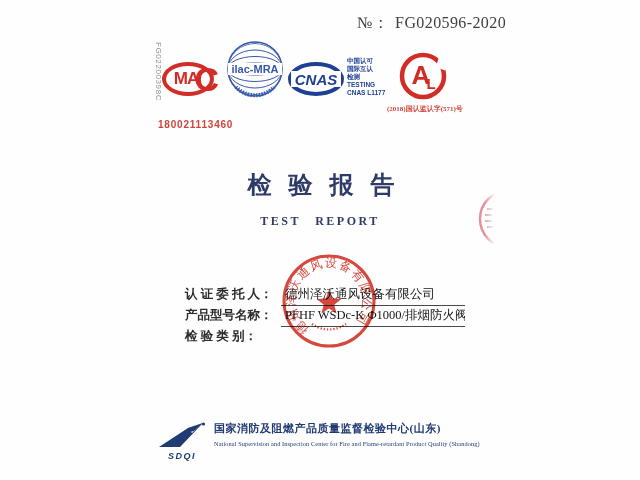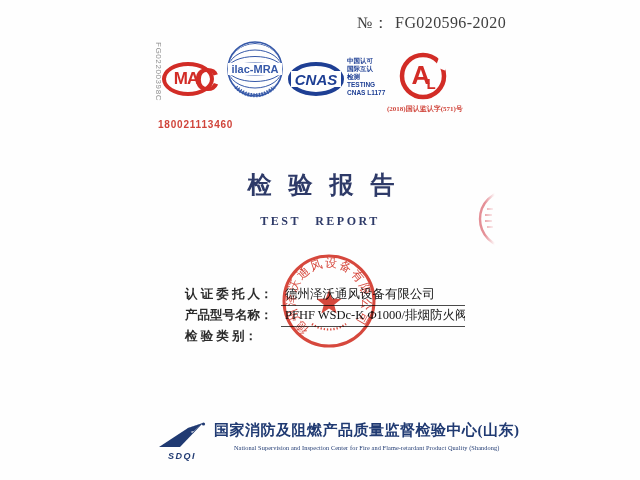--- a/index.html
+++ b/index.html
@@ -109,21 +109,21 @@
     position: absolute; left: 157px; top: 421px;
     display: flex; align-items: flex-start;
   }
   .sdqi { width: 50px; margin-right: 7px; text-align: center; }
   .sdqi-label {
     font-family: "Liberation Sans", sans-serif;
     font-style: italic; font-weight: 900; font-size: 9px;
     color: #203a72; letter-spacing: 1.5px; margin-top: -2px;
   }
   .org-zh {
-    font-size: 15px; font-weight: bold; color: #203a72;
+    font-size: 11px; font-weight: bold; color: #203a72;
     letter-spacing: 0.5px; white-space: nowrap;
   }
   .org-en {
     font-size: 6.3px; color: #203a72; margin-top: 4px;
     letter-spacing: 0.1px; white-space: nowrap; text-align: center;
   }
   svg text { font-family: "Liberation Sans", sans-serif; }
   svg .serif-text { font-family: "Liberation Serif", serif; }
 </style>
 </head>

